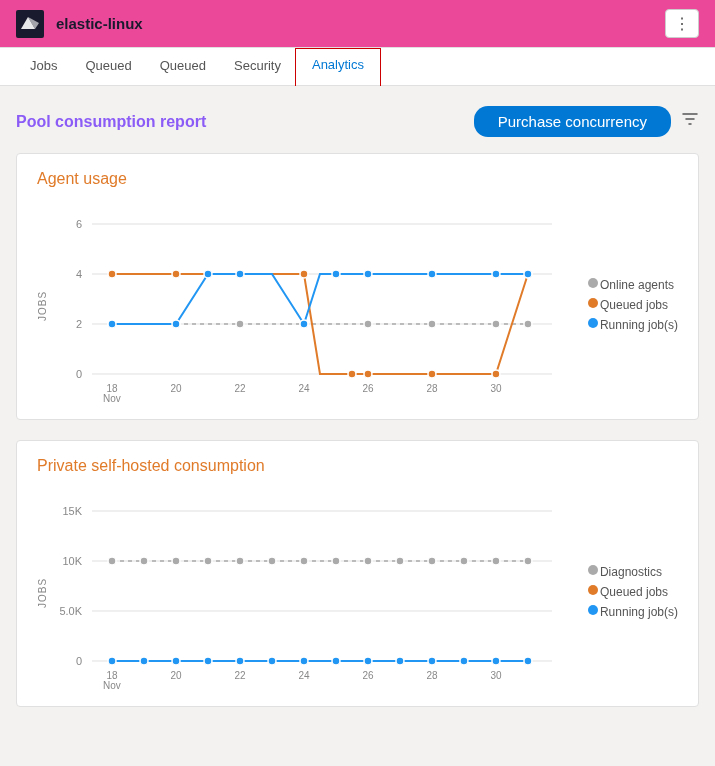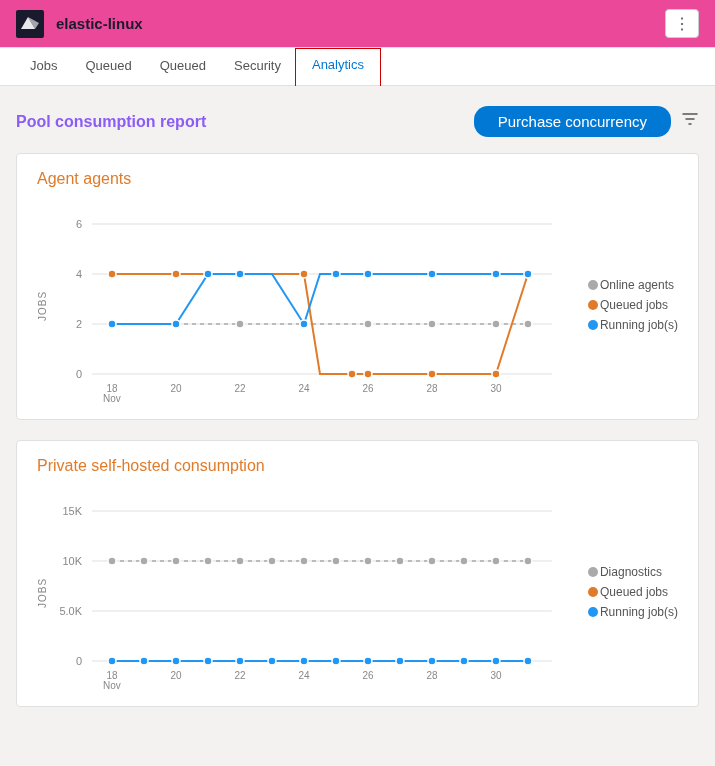--- a/index.html
+++ b/index.html
@@ -112,21 +112,21 @@
     }
     .chart-legend {
       display: flex;
       flex-direction: column;
       gap: 6px;
       margin-left: 16px;
       font-size: 12px;
       color: #555;
       justify-content: center;
     }
-    .legend-item { display: flex; align-items: center; gap: 2px; }
+    .legend-item { display: flex; align-items: flex-start; gap: 2px; }
     .legend-dot {
       width: 10px; height: 10px; border-radius: 50%;
       flex-shrink: 0;
     }
     .legend-line-gray { background: #aaa; }
     .legend-line-orange { background: #e07b2a; }
     .legend-line-blue { background: #2196f3; }
 
     svg.chart-svg {
       width: 100%;
@@ -165,21 +165,21 @@
       <button class="btn-purchase">Purchase concurrency</button>
       <span class="filter-icon">
         <svg width="18" height="18" viewBox="0 0 18 18" fill="none">
           <path d="M2 4h14M5 9h8M8 14h2" stroke="#555" stroke-width="1.5" stroke-linecap="round"></path>
         </svg>
       </span>
     </div>
   </div>
 
   <div class="chart-card">
-    <div class="chart-section-title">Agent agents</div>
+    <div class="chart-section-title">Agent usage</div>
     <div class="chart-area">
       <div class="y-axis-label">JOBS</div>
       <div class="chart-body">
         <svg class="chart-svg" viewBox="0 0 520 200">
 
           <line x1="40" y1="20" x2="500" y2="20" stroke="#e0e0e0" stroke-width="1"></line>
           <line x1="40" y1="70" x2="500" y2="70" stroke="#e0e0e0" stroke-width="1"></line>
           <line x1="40" y1="120" x2="500" y2="120" stroke="#e0e0e0" stroke-width="1"></line>
           <line x1="40" y1="170" x2="500" y2="170" stroke="#e0e0e0" stroke-width="1"></line>
 

